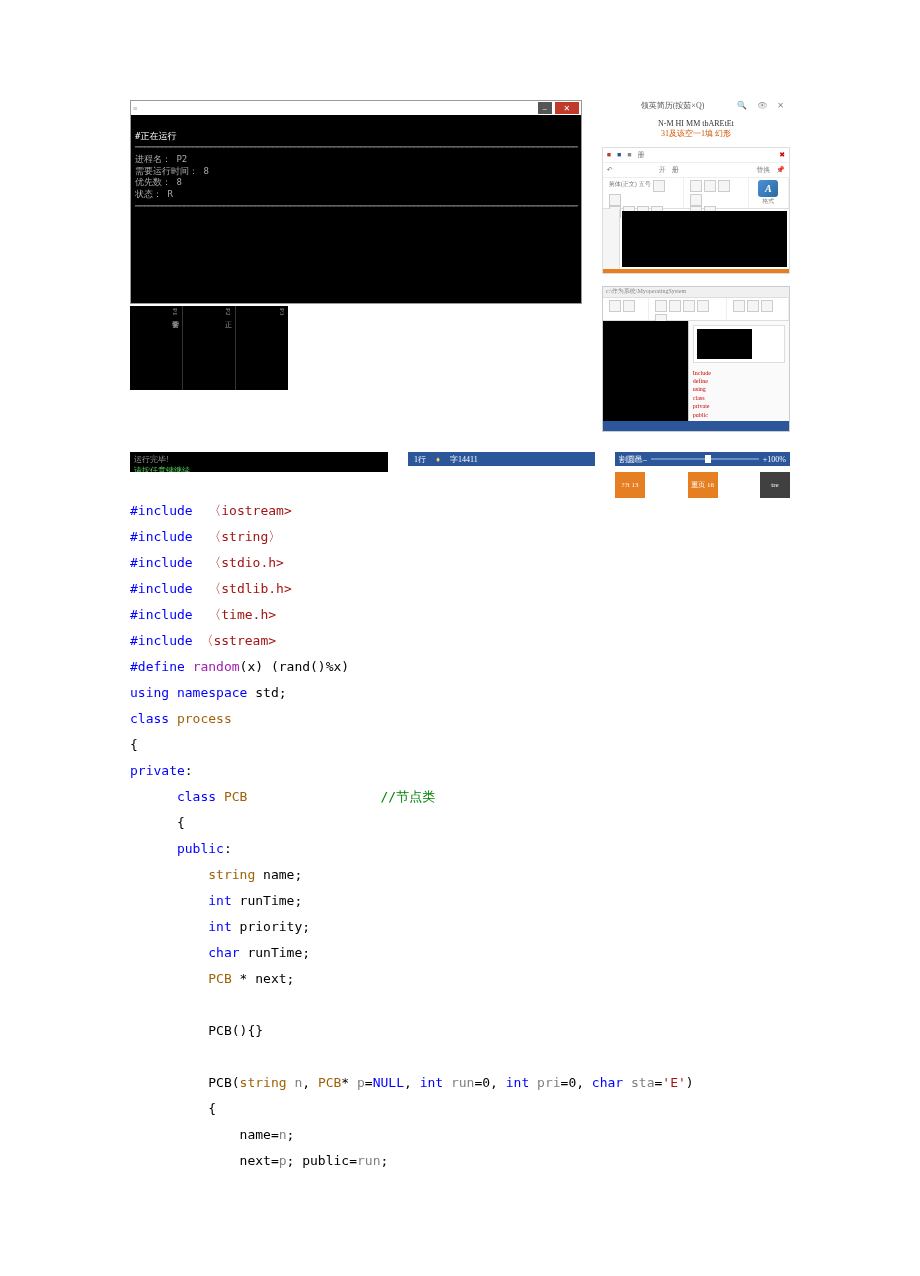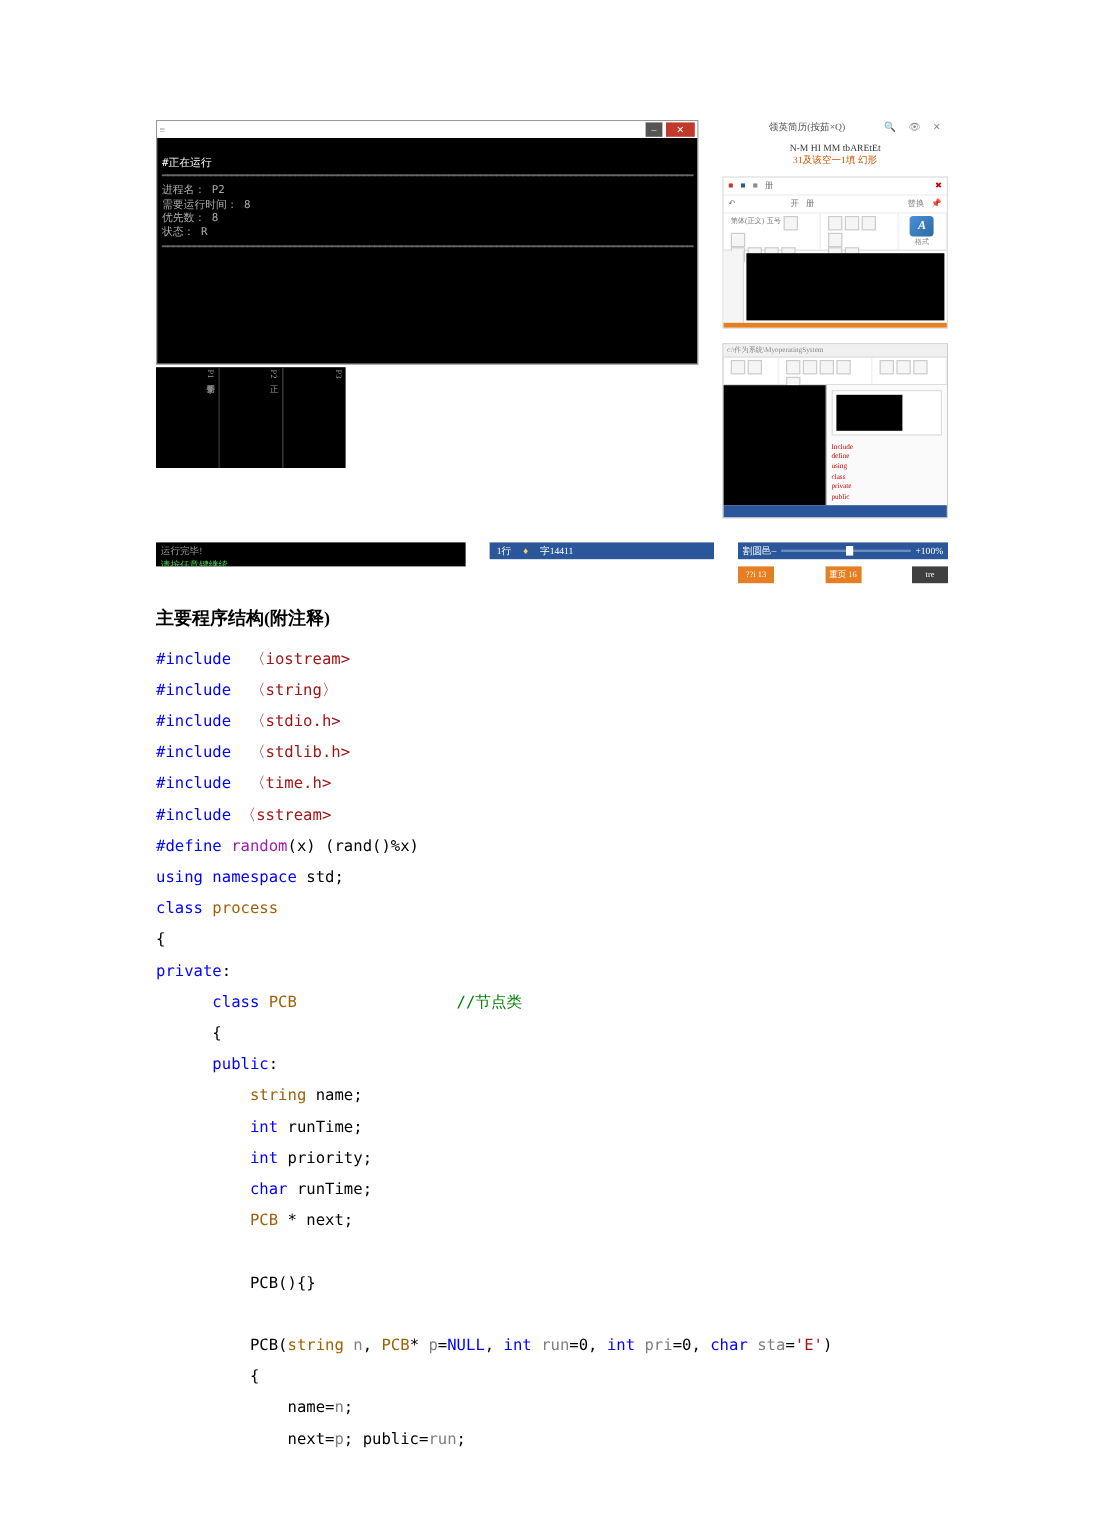--- a/index.html
+++ b/index.html
@@ -314,21 +314,21 @@
     width: 6px;
     height: 8px;
     background: #fff;
   }
   .taskbar-icons {
     display: flex;
     justify-content: space-between;
   }
   .tb-ico {
     width: 30px;
-    height: 14px;
+    height: 26px;
     background: #e67e22;
     color: #fff;
     font-size: 7px;
     display: flex;
     align-items: center;
     justify-content: center;
   }
   .tb-ico.blue { background: #404040; }
 
   
@@ -530,21 +530,20 @@
         <span>100%</span>
       </div>
       <div class="taskbar-icons">
         <div class="tb-ico">??i 13</div>
         <div class="tb-ico">重页 16</div>
         <div class="tb-ico blue">tre</div>
       </div>
     </div>
   </div>
 
-  <div class="section-title">主要程序结构(附注释)</div>
 
   <div class="code"><span class="kw-blue">#include</span>  <span class="str-red">〈iostream&gt;</span>
 <span class="kw-blue">#include</span>  <span class="str-red">〈string〉</span>
 <span class="kw-blue">#include</span>  <span class="str-red">〈stdio.h&gt;</span>
 <span class="kw-blue">#include</span>  <span class="str-red">〈stdlib.h&gt;</span>
 <span class="kw-blue">#include</span>  <span class="str-red">〈time.h&gt;</span>
 <span class="kw-blue">#include</span> <span class="str-red">〈sstream&gt;</span>
 <span class="kw-blue">#define</span> <span class="macro">random</span><span>(x) (rand()%x)</span>
 <span class="kw-blue">using</span> <span class="kw-blue">namespace</span> <span>std;</span>
 <span class="kw-blue">class</span> <span class="kw-teal">process</span>

